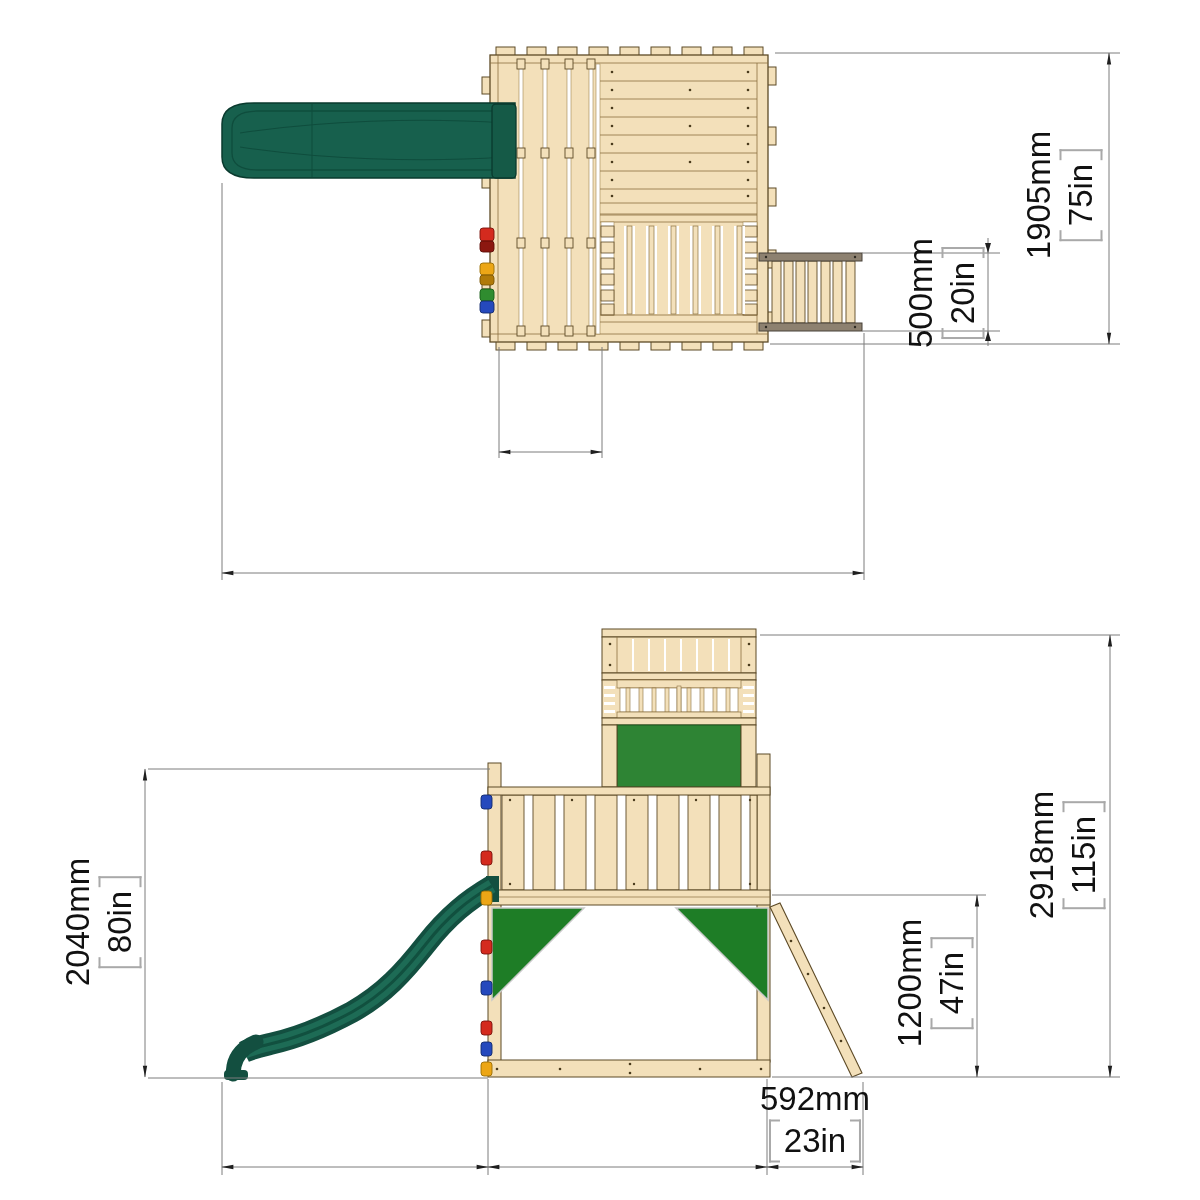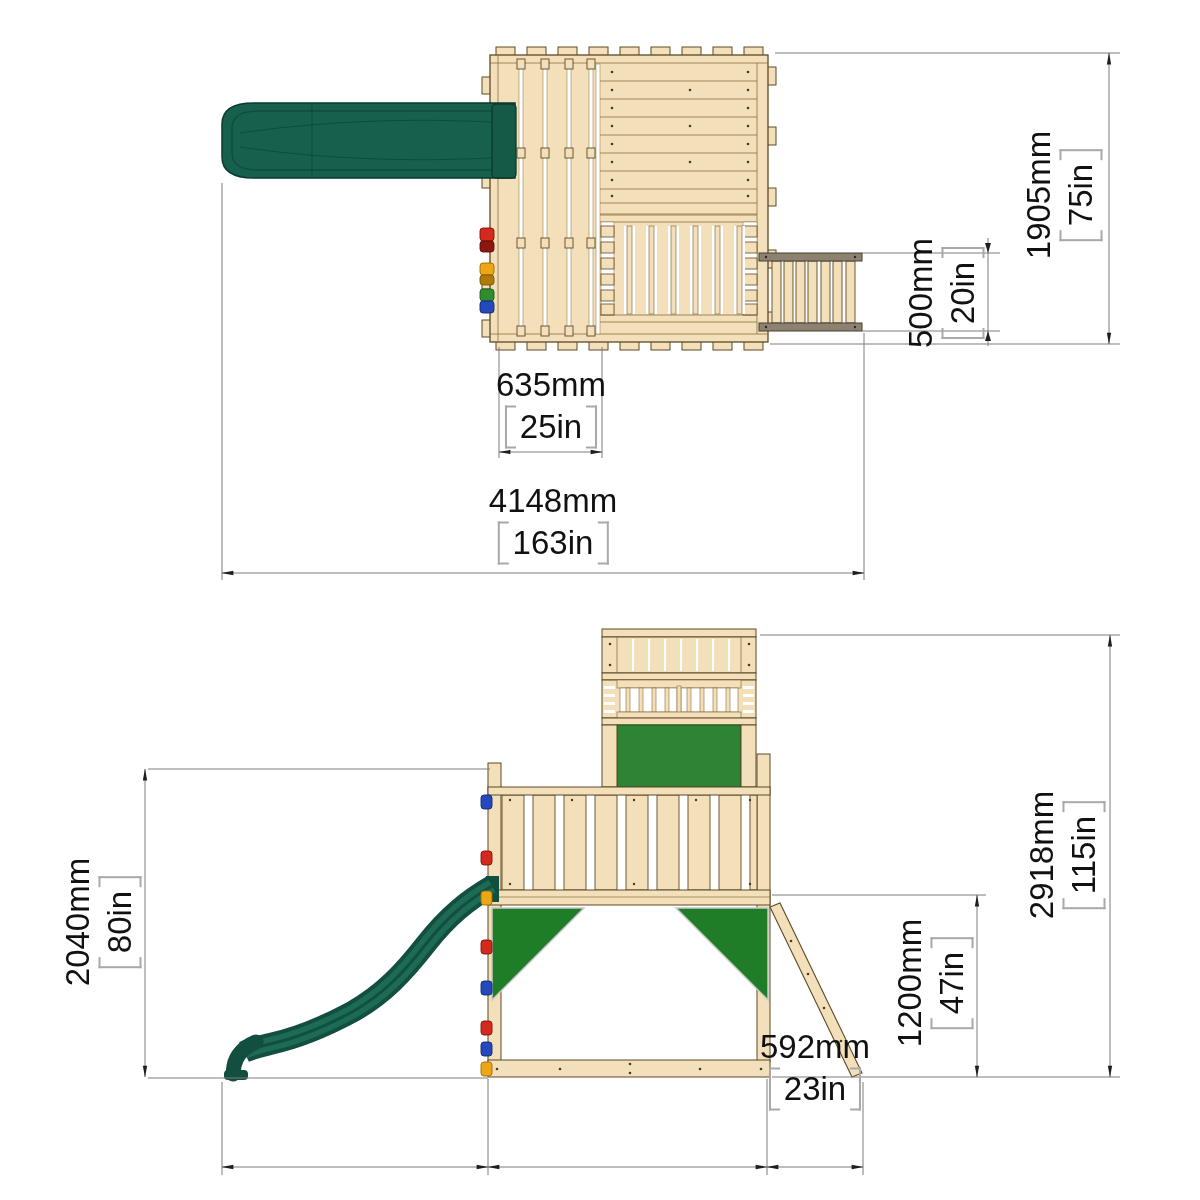--- a/index.html
+++ b/index.html
@@ -367,37 +367,21 @@
       <line x1="145" y1="769" x2="145" y2="1077" marker-start="url(#arr)" marker-end="url(#arr)"></line>
       <line x1="1110" y1="635" x2="1110" y2="1077" marker-start="url(#arr)" marker-end="url(#arr)"></line>
       <line x1="977" y1="895" x2="977" y2="1077" marker-start="url(#arr)" marker-end="url(#arr)"></line>
       <line x1="222" y1="1167" x2="488" y2="1167" marker-start="url(#arr)" marker-end="url(#arr)"></line>
       <line x1="488" y1="1167" x2="767" y2="1167" marker-start="url(#arr)" marker-end="url(#arr)"></line>
       <line x1="767" y1="1167" x2="863" y2="1167" marker-start="url(#arr)" marker-end="url(#arr)"></line>
     </g>
   </g>
 </svg>
 
-<div class="dim" style="left:551px; top:408px;">
-  <div class="mm">635mm</div>
-  <div class="inbox">
-        <span class="lb"></span>
-        <span class="val">25in</span>
-        <span class="rb"></span>
-      </div>
-</div>
-
-<div class="dim" style="left:553px; top:524px;">
-  <div class="mm">4148mm</div>
-  <div class="inbox">
-        <span class="lb"></span>
-        <span class="val">163in</span>
-        <span class="rb"></span>
-      </div>
-</div>
+
 
 <div class="dim rot" style="left:944px; top:293px;">
   <div class="mm">500mm</div>
   <div class="inbox">
         <span class="lb"></span>
         <span class="val">20in</span>
         <span class="rb"></span>
       </div>
 </div>
 
@@ -432,21 +416,21 @@
   <div class="mm">1200mm</div>
   <div class="inbox">
         <span class="lb"></span>
         <span class="val">47in</span>
         <span class="rb"></span>
       </div>
 </div>
 
 
 
-<div class="dim" style="left:815px; top:1070px;align-items:center;">
+<div class="dim" style="left:815px; top:1122px;align-items:center;">
   <div class="mm">592mm</div>
   <div class="inbox">
         <span class="lb"></span>
         <span class="val">23in</span>
         <span class="rb"></span>
       </div>
 </div>
 
 </div>
 

